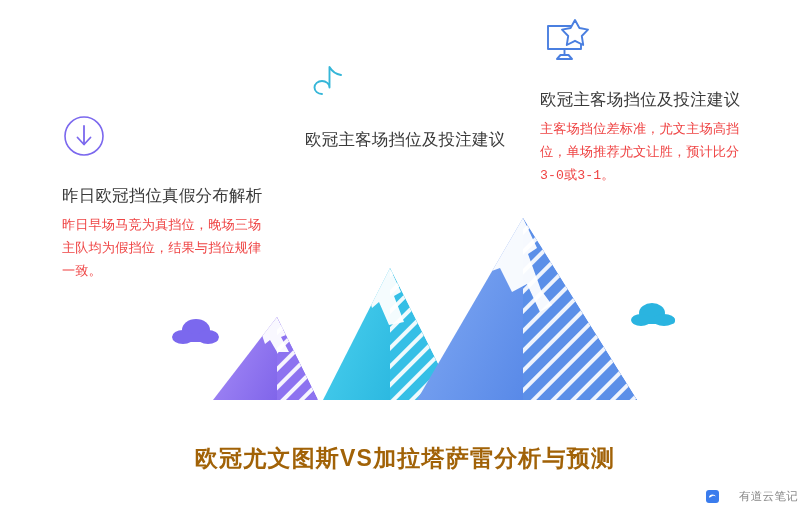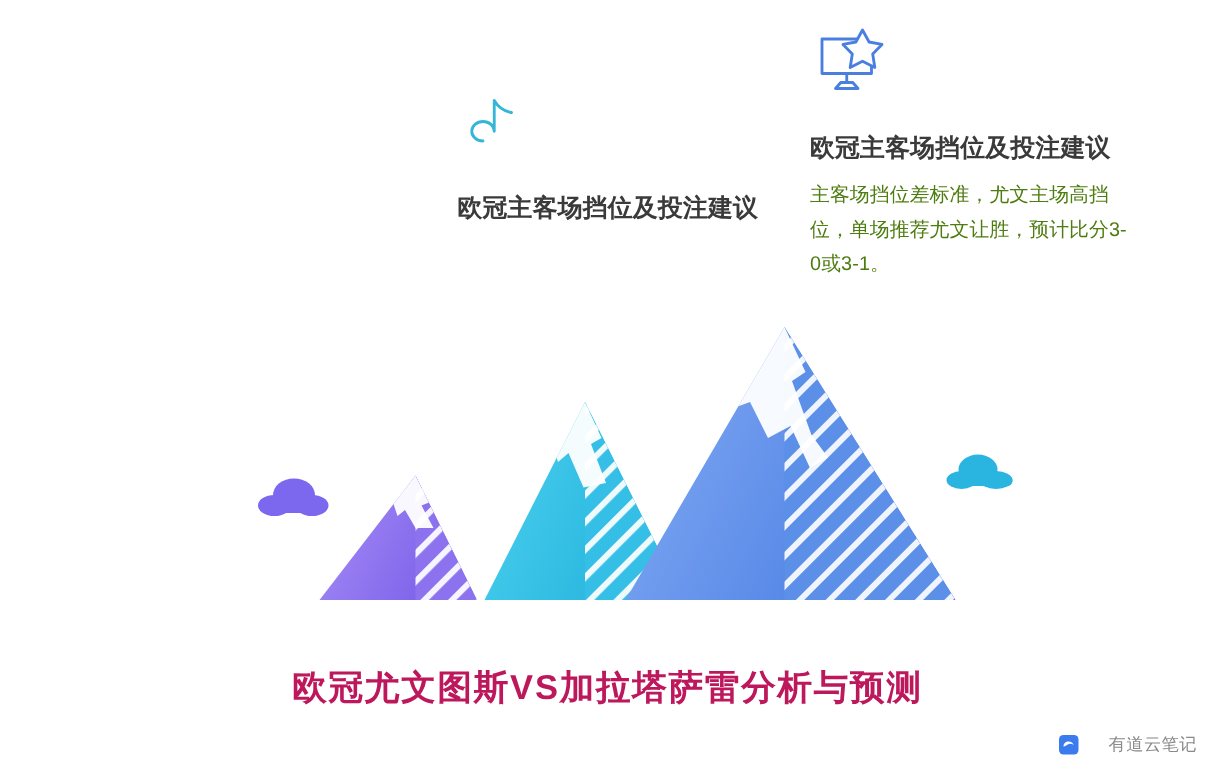--- a/index.html
+++ b/index.html
@@ -25,30 +25,31 @@
   }
   .col .icon-wrap {
     height: 56px;
     display: block;
     margin-bottom: 14px;
   }
   .col h2 {
     margin: 0 0 8px 0;
     font-size: 16.5px;
     line-height: 1.42;
-    font-weight: bold;
+    font-weight: normal;
     color: #3a3a3a;
     letter-spacing: 0.2px;
   }
   .col p {
     margin: 0;
     font-size: 13.2px;
     line-height: 1.72;
-    color: #4d7c0f;
+    color: #ef4444;
     letter-spacing: 0.1px;
+    font-family: Liberation Mono, monospace;
   }
 
   #col-1 { left: 62px;  top: 114px; width: 206px; }
   #col-2 { left: 305px; top: 58px;  width: 205px; }
   #col-3 { left: 540px; top: 18px;  width: 212px; }
 
   
   #illustration {
     position: absolute;
     left: 0;
@@ -60,21 +61,21 @@
 
   
   #bottom-title {
     position: absolute;
     left: 0;
     top: 443px;
     width: 810px;
     text-align: center;
     font-size: 23px;
     font-weight: bold;
-    color: #be185d;
+    color: #a16207;
     letter-spacing: 1.2px;
   }
 
   
   #watermark {
     position: absolute;
     right: 12px;
     top: 489px;
     display: flex;
     align-items: center;
@@ -174,20 +175,31 @@
     <g>
       <polygon points="523,218 637,400 417,400" fill="url(#gradBlue)"></polygon>
       <g clip-path="url(#clipBlue)">
         <polygon points="523,218 637,400 523,400" fill="url(#stripesBlue)"></polygon>
         <path d="M523,218 L537,248 L528,254 L541,290 L552,305 L540,312 L527,284 L512,292
                  L500,268 L489,272 L482,254 Z" fill="#ffffff" opacity="0.95"></path>
       </g>
     </g>
   </svg>
 
+  <div class="col" id="col-1">
+    <span class="icon-wrap">
+      <svg width="44" height="44" viewBox="0 0 44 44" xmlns="http://www.w3.org/2000/svg">
+        <circle cx="22" cy="22" r="19" fill="none" stroke="#7b68ee" stroke-width="1.6"></circle>
+        <line x1="22" y1="12" x2="22" y2="30" stroke="#7b68ee" stroke-width="1.8" stroke-linecap="round"></line>
+        <polyline points="15.5,23.5 22,30.5 28.5,23.5" fill="none" stroke="#7b68ee" stroke-width="1.8" stroke-linecap="round" stroke-linejoin="round"></polyline>
+      </svg>
+    </span>
+    <h2>昨日欧冠挡位真假分布解析</h2>
+    <p>昨日早场马竞为真挡位，晚场三场主队均为假挡位，结果与挡位规律一致。</p>
+  </div>
 
   <div class="col" id="col-2">
     <span class="icon-wrap">
       <svg width="44" height="48" viewBox="0 0 44 48" xmlns="http://www.w3.org/2000/svg">
         <path d="M17,36 A7.5,6.5 0 1 1 24.5,29.5 L24.5,9 C28,15 33,16.5 36,17" fill="none" stroke="#35b6d8" stroke-width="1.9" stroke-linecap="round" stroke-linejoin="round"></path>
       </svg>
     </span>
     <h2>欧冠主客场挡位及投注建议</h2>
   </div>
 

